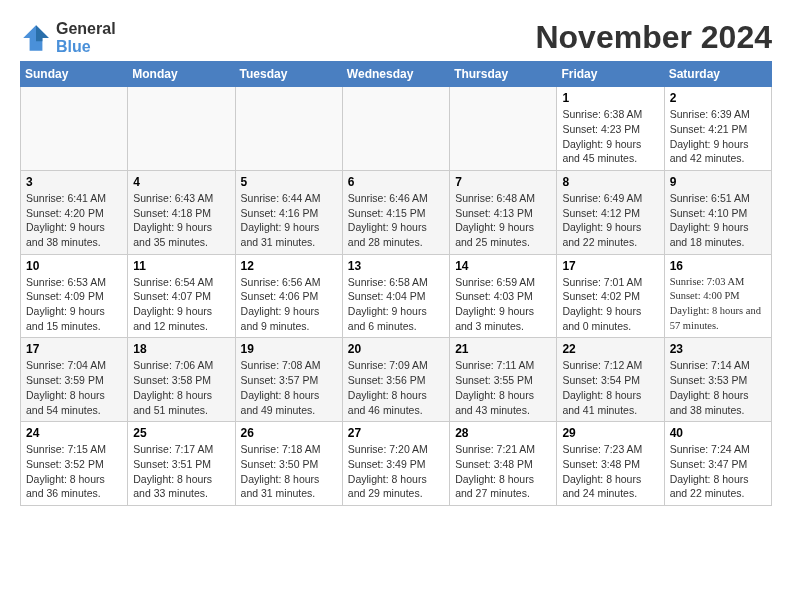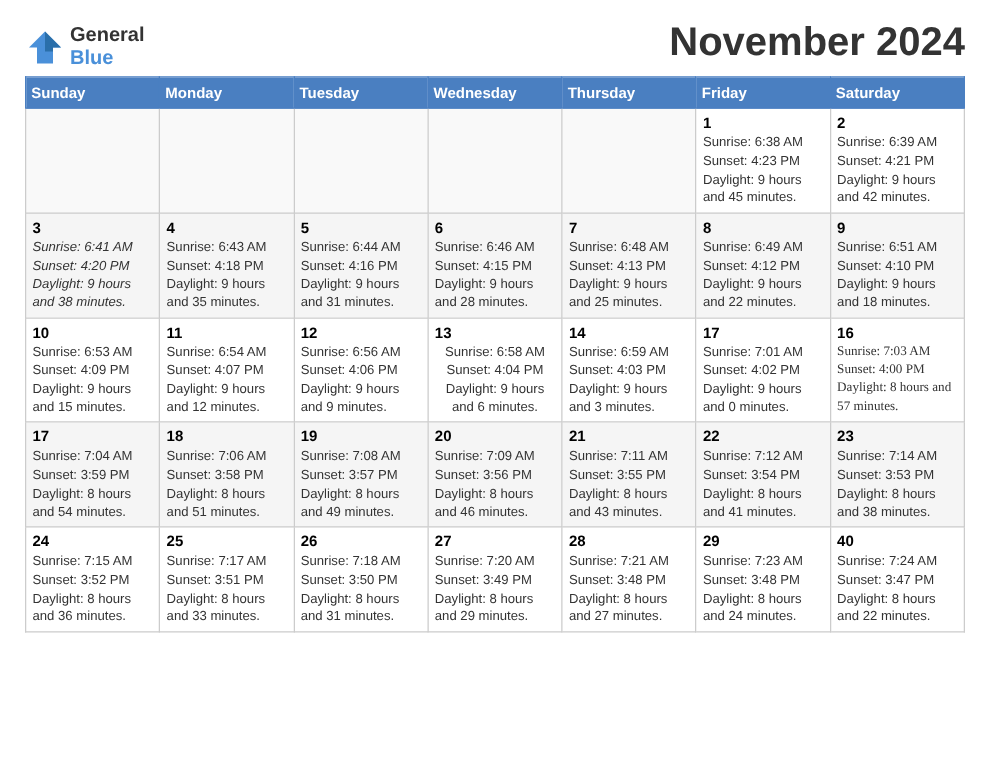--- a/index.html
+++ b/index.html
@@ -9,21 +9,21 @@
       width: 792px;
       height: 612px;
       overflow: hidden;
     }
     .page {
       width: 792px;
       padding: 16px 20px 10px 20px;
     }
     .header {
       display: flex;
-      align-items: flex-start;
+      align-items: flex-end;
       justify-content: space-between;
       margin-bottom: 6px;
     }
     .logo {
       display: flex;
       align-items: center;
       margin-top: 4px;
     }
     .logo-text {
       display: flex;
@@ -150,21 +150,21 @@
           <td>
             <span class="day-num">2</span>
             <div class="day-info" style="white-space: pre-line;">Sunrise: 6:39 AM
 Sunset: 4:21 PM
 Daylight: 9 hours and 42 minutes.</div>
           </td>
         </tr>
         <tr>
           <td>
             <span class="day-num">3</span>
-            <div class="day-info" style="white-space: pre-line; font-style: italic;">Sunrise: 6:41 AM
+            <div class="day-info" style="white-space: pre-line;">Sunrise: 6:41 AM
 Sunset: 4:20 PM
 Daylight: 9 hours and 38 minutes.</div>
           </td>
           <td>
             <span class="day-num">4</span>
             <div class="day-info" style="white-space: pre-line;">Sunrise: 6:43 AM
 Sunset: 4:18 PM
 Daylight: 9 hours and 35 minutes.</div>
           </td>
           <td>
@@ -212,21 +212,21 @@
 Daylight: 9 hours and 12 minutes.</div>
           </td>
           <td>
             <span class="day-num">12</span>
             <div class="day-info" style="white-space: pre-line;">Sunrise: 6:56 AM
 Sunset: 4:06 PM
 Daylight: 9 hours and 9 minutes.</div>
           </td>
           <td>
             <span class="day-num">13</span>
-            <div class="day-info" style="white-space: pre-line; text-align: center;">Sunrise: 6:58 AM
+            <div class="day-info" style="white-space: pre-line;">Sunrise: 6:58 AM
 Sunset: 4:04 PM
 Daylight: 9 hours and 6 minutes.</div>
           </td>
           <td>
             <span class="day-num">14</span>
             <div class="day-info" style="white-space: pre-line;">Sunrise: 6:59 AM
 Sunset: 4:03 PM
 Daylight: 9 hours and 3 minutes.</div>
           </td>
           <td>

